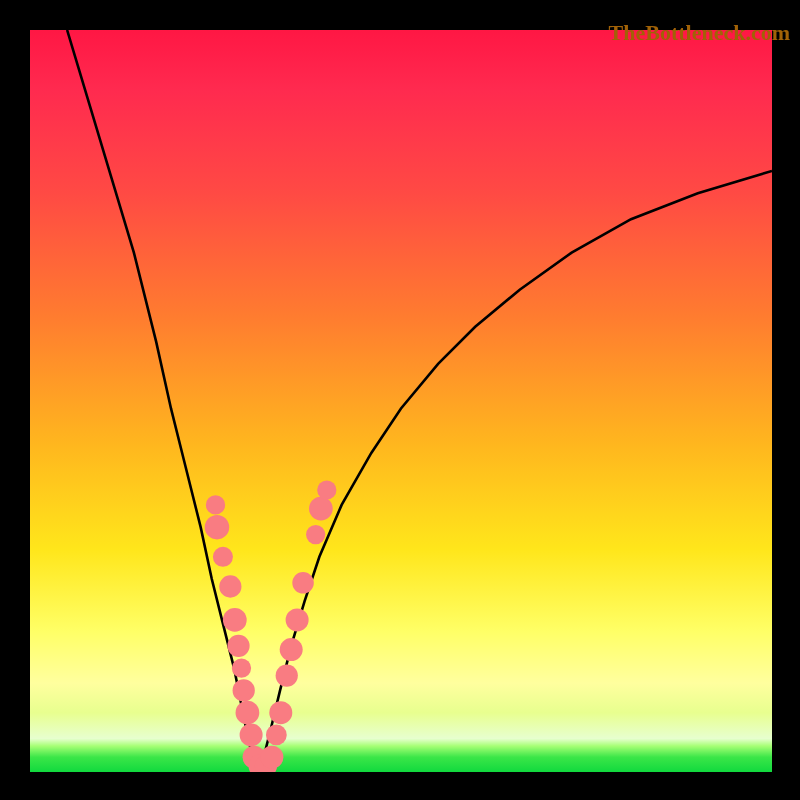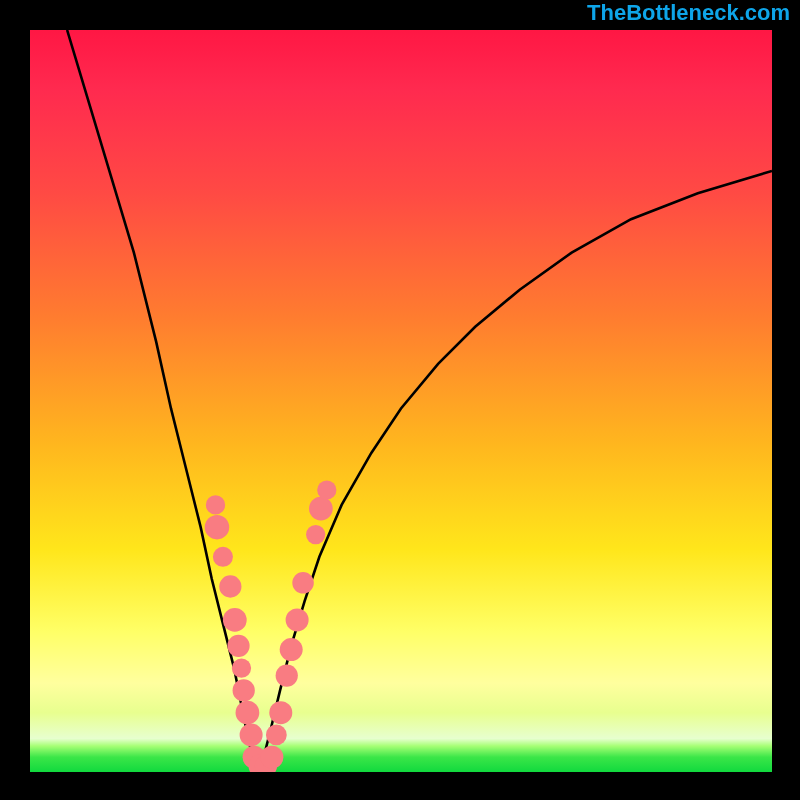--- a/index.html
+++ b/index.html
@@ -35,26 +35,26 @@
       #ffff9e 88%,
       #e8ff8f 92%,
       #e7ffcf 95.5%,
       #a6ff75 96.5%,
       #3be648 98%,
       #11d93e 100%
     );
   }
   .watermark {
     position: absolute;
-    top: 0;
+    top: 20px;
     right: 10px;
-    font-family: Liberation Sans, sans-serif;
+    font-family: Liberation Serif, serif;
     font-size: 22px;
     font-weight: 600;
-    color: #0ea5e9;
+    color: #a16207;
     user-select: none;
   }
   svg {
     position: absolute;
     left: 0;
     top: 0;
   }
 </style>
 </head>
 <body>

